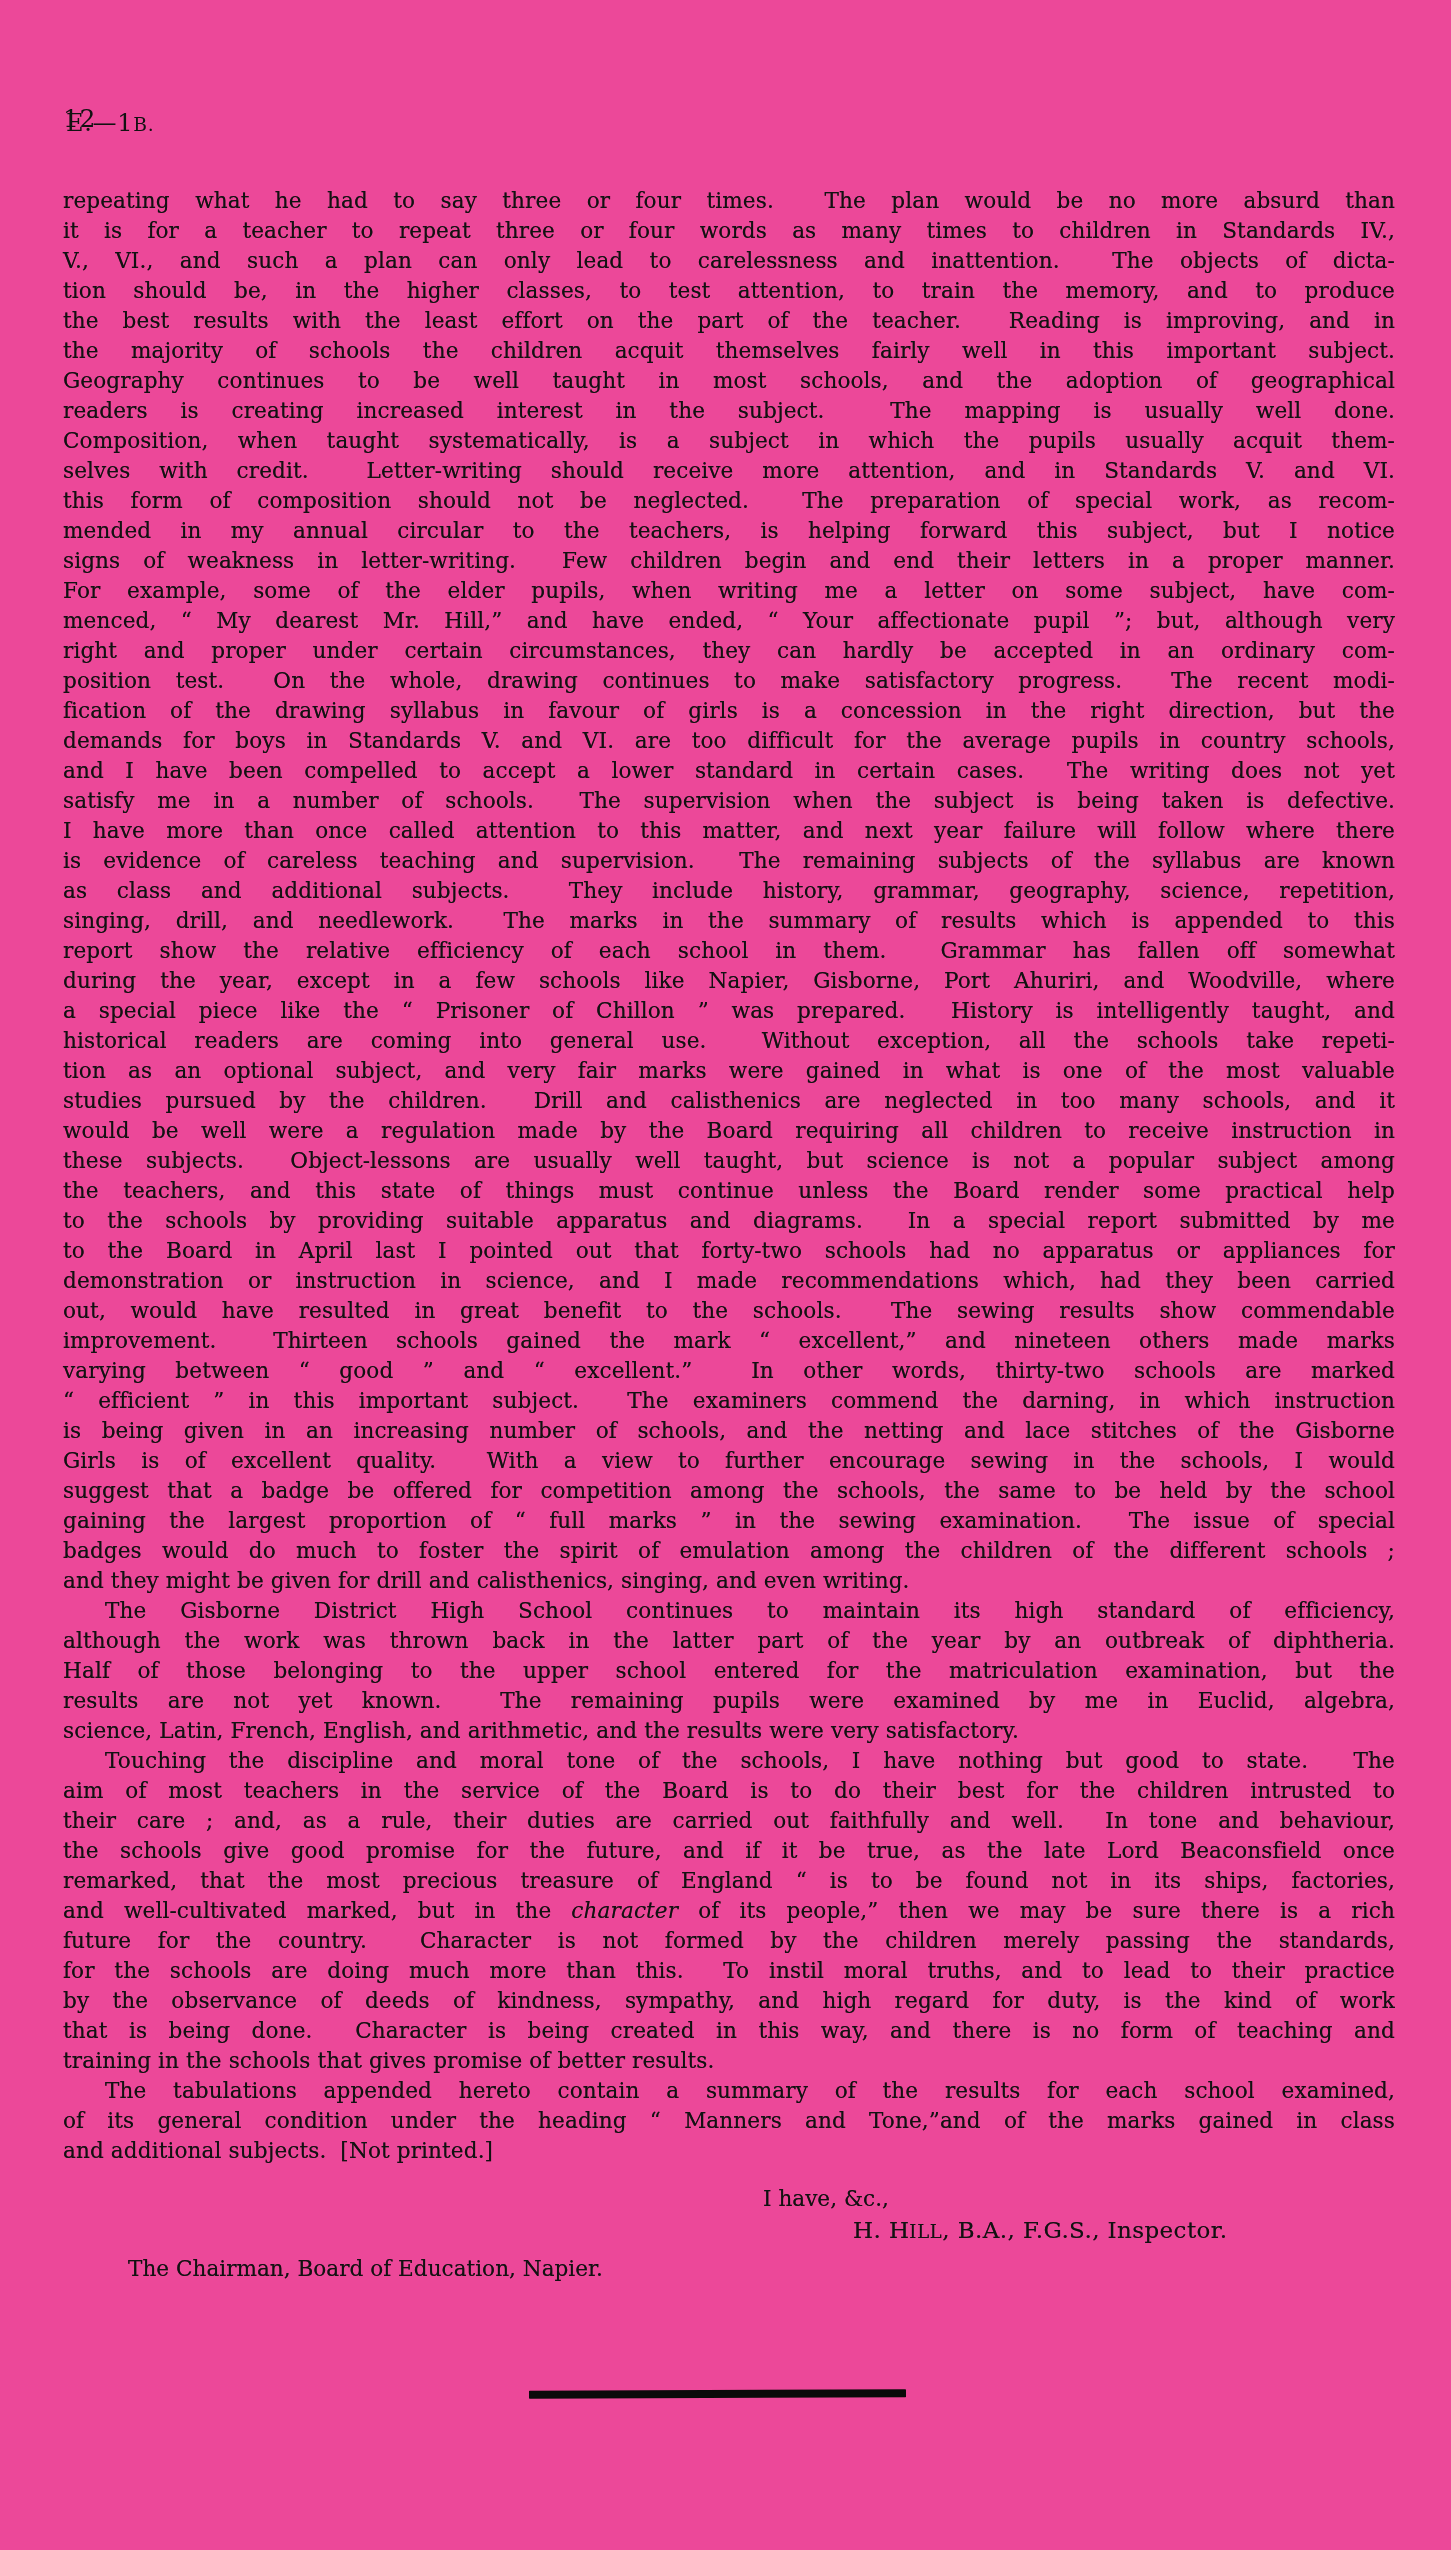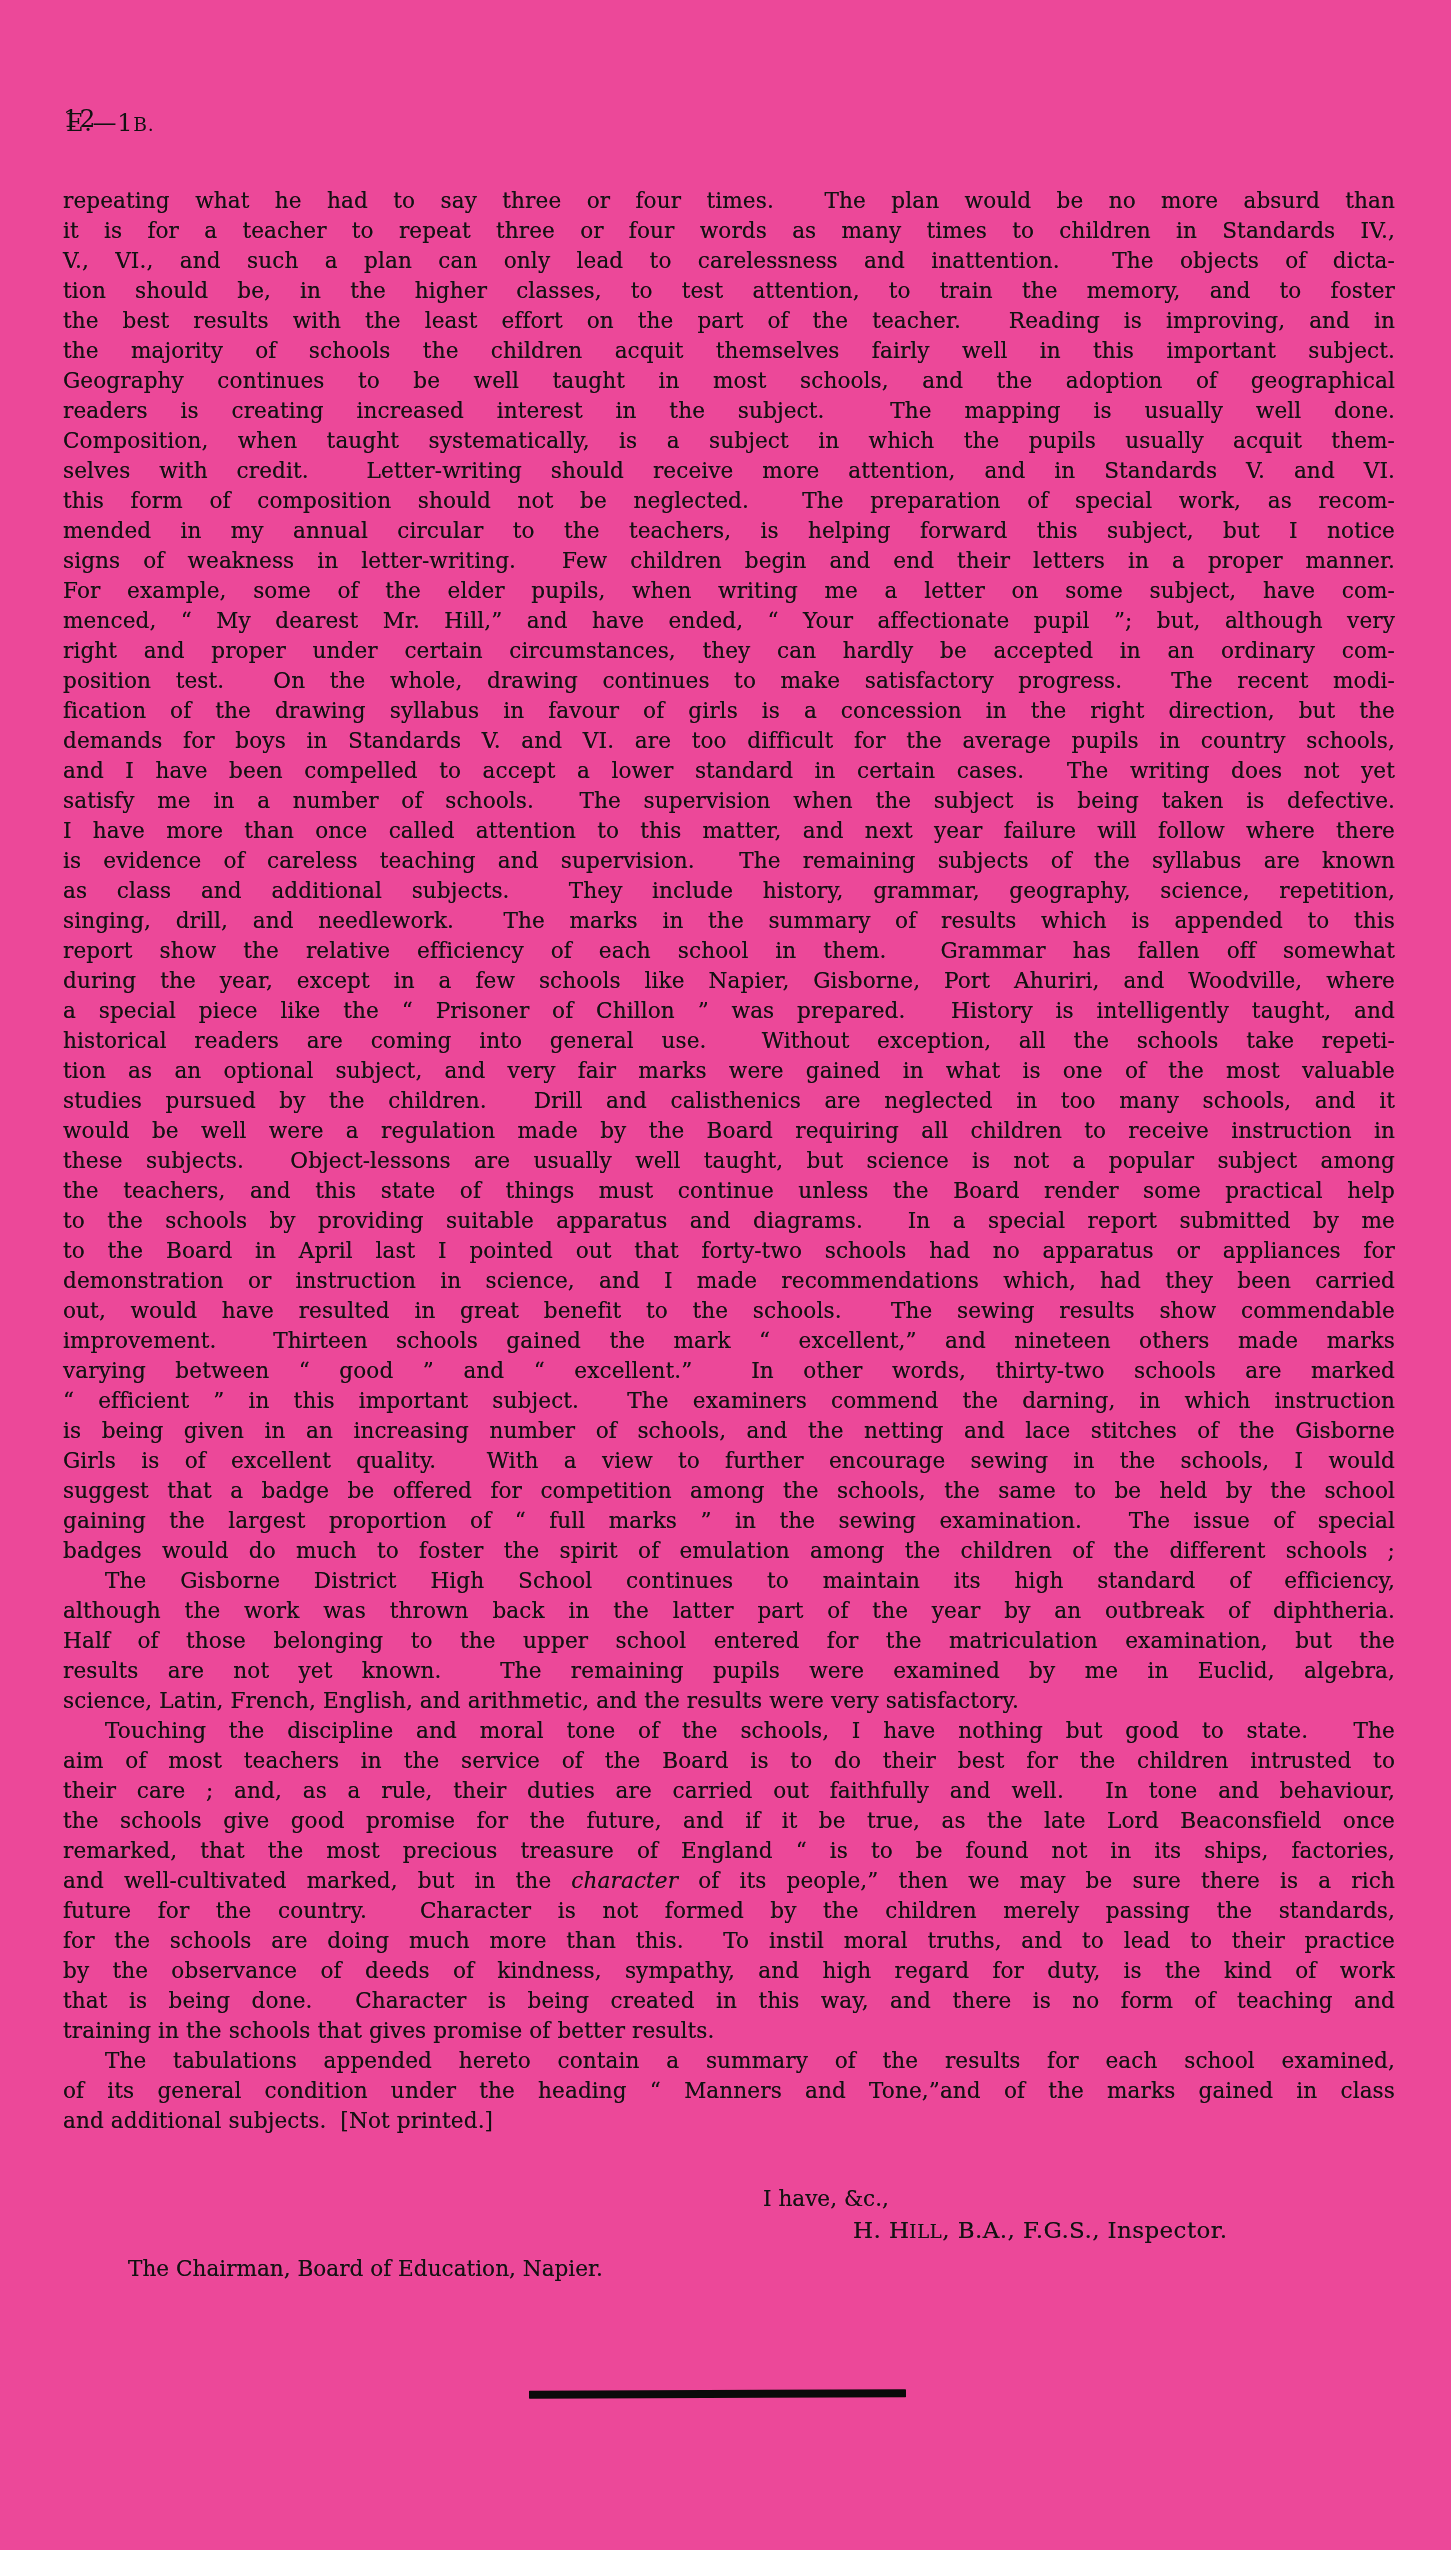--- a/index.html
+++ b/index.html
@@ -82,21 +82,21 @@
 <div class="page">
 
   <div class="header-code"><span>E.—1</span><span class="smallcap">B.</span></div>
 
   <div class="page-number">12</div>
 
   <div class="body-text" id="body-text">
       <div class="line"><span>repeating what he had to say three or four times.&nbsp; The plan would be no more absurd than</span></div>
       <div class="line"><span>it is for a teacher to repeat three or four words as many times to children in Standards IV.,</span></div>
       <div class="line"><span>V., VI., and such a plan can only lead to carelessness and inattention.&nbsp; The objects of dicta-</span></div>
-      <div class="line"><span>tion should be, in the higher classes, to test attention, to train the memory, and to foster</span></div>
+      <div class="line"><span>tion should be, in the higher classes, to test attention, to train the memory, and to produce</span></div>
       <div class="line"><span>the best results with the least effort on the part of the teacher.&nbsp; Reading is improving, and in</span></div>
       <div class="line"><span>the majority of schools the children acquit themselves fairly well in this important subject.</span></div>
       <div class="line"><span>Geography continues to be well taught in most schools, and the adoption of geographical</span></div>
       <div class="line"><span>readers is creating increased interest in the subject.&nbsp; The mapping is usually well done.</span></div>
       <div class="line"><span>Composition, when taught systematically, is a subject in which the pupils usually acquit them-</span></div>
       <div class="line"><span>selves with credit.&nbsp; Letter-writing should receive more attention, and in Standards V. and VI.</span></div>
       <div class="line"><span>this form of composition should not be neglected.&nbsp; The preparation of special work, as recom-</span></div>
       <div class="line"><span>mended in my annual circular to the teachers, is helping forward this subject, but I notice</span></div>
       <div class="line"><span>signs of weakness in letter-writing.&nbsp; Few children begin and end their letters in a proper manner.</span></div>
       <div class="line"><span>For example, some of the elder pupils, when writing me a letter on some subject, have com-</span></div>
@@ -125,20 +125,21 @@
       <div class="line"><span>demonstration or instruction in science, and I made recommendations which, had they been carried</span></div>
       <div class="line"><span>out, would have resulted in great benefit to the schools.&nbsp; The sewing results show commendable</span></div>
       <div class="line"><span>improvement.&nbsp; Thirteen schools gained the mark “ excellent,” and nineteen others made marks</span></div>
       <div class="line"><span>varying between “ good ” and “ excellent.”&nbsp; In other words, thirty-two schools are marked</span></div>
       <div class="line"><span>“ efficient ” in this important subject.&nbsp; The examiners commend the darning, in which instruction</span></div>
       <div class="line"><span>is being given in an increasing number of schools, and the netting and lace stitches of the Gisborne</span></div>
       <div class="line"><span>Girls is of excellent quality.&nbsp; With a view to further encourage sewing in the schools, I would</span></div>
       <div class="line"><span>suggest that a badge be offered for competition among the schools, the same to be held by the school</span></div>
       <div class="line"><span>gaining the largest proportion of “ full marks ” in the sewing examination.&nbsp; The issue of special</span></div>
       <div class="line"><span>badges would do much to foster the spirit of emulation among the children of the different schools ;</span></div>
+      <div class="line para-end"><span>and they might be given for drill and calisthenics, singing, and even writing.</span></div>
       <div class="line indent"><span>The Gisborne District High School continues to maintain its high standard of efficiency,</span></div>
       <div class="line"><span>although the work was thrown back in the latter part of the year by an outbreak of diphtheria.</span></div>
       <div class="line"><span>Half of those belonging to the upper school entered for the matriculation examination, but the</span></div>
       <div class="line"><span>results are not yet known.&nbsp; The remaining pupils were examined by me in Euclid, algebra,</span></div>
       <div class="line para-end"><span>science, Latin, French, English, and arithmetic, and the results were very satisfactory.</span></div>
       <div class="line indent"><span>Touching the discipline and moral tone of the schools, I have nothing but good to state.&nbsp; The</span></div>
       <div class="line"><span>aim of most teachers in the service of the Board is to do their best for the children intrusted to</span></div>
       <div class="line"><span>their care ; and, as a rule, their duties are carried out faithfully and well.&nbsp; In tone and behaviour,</span></div>
       <div class="line"><span>the schools give good promise for the future, and if it be true, as the late Lord Beaconsfield once</span></div>
       <div class="line"><span>remarked, that the most precious treasure of England “ is to be found not in its ships, factories,</span></div>

